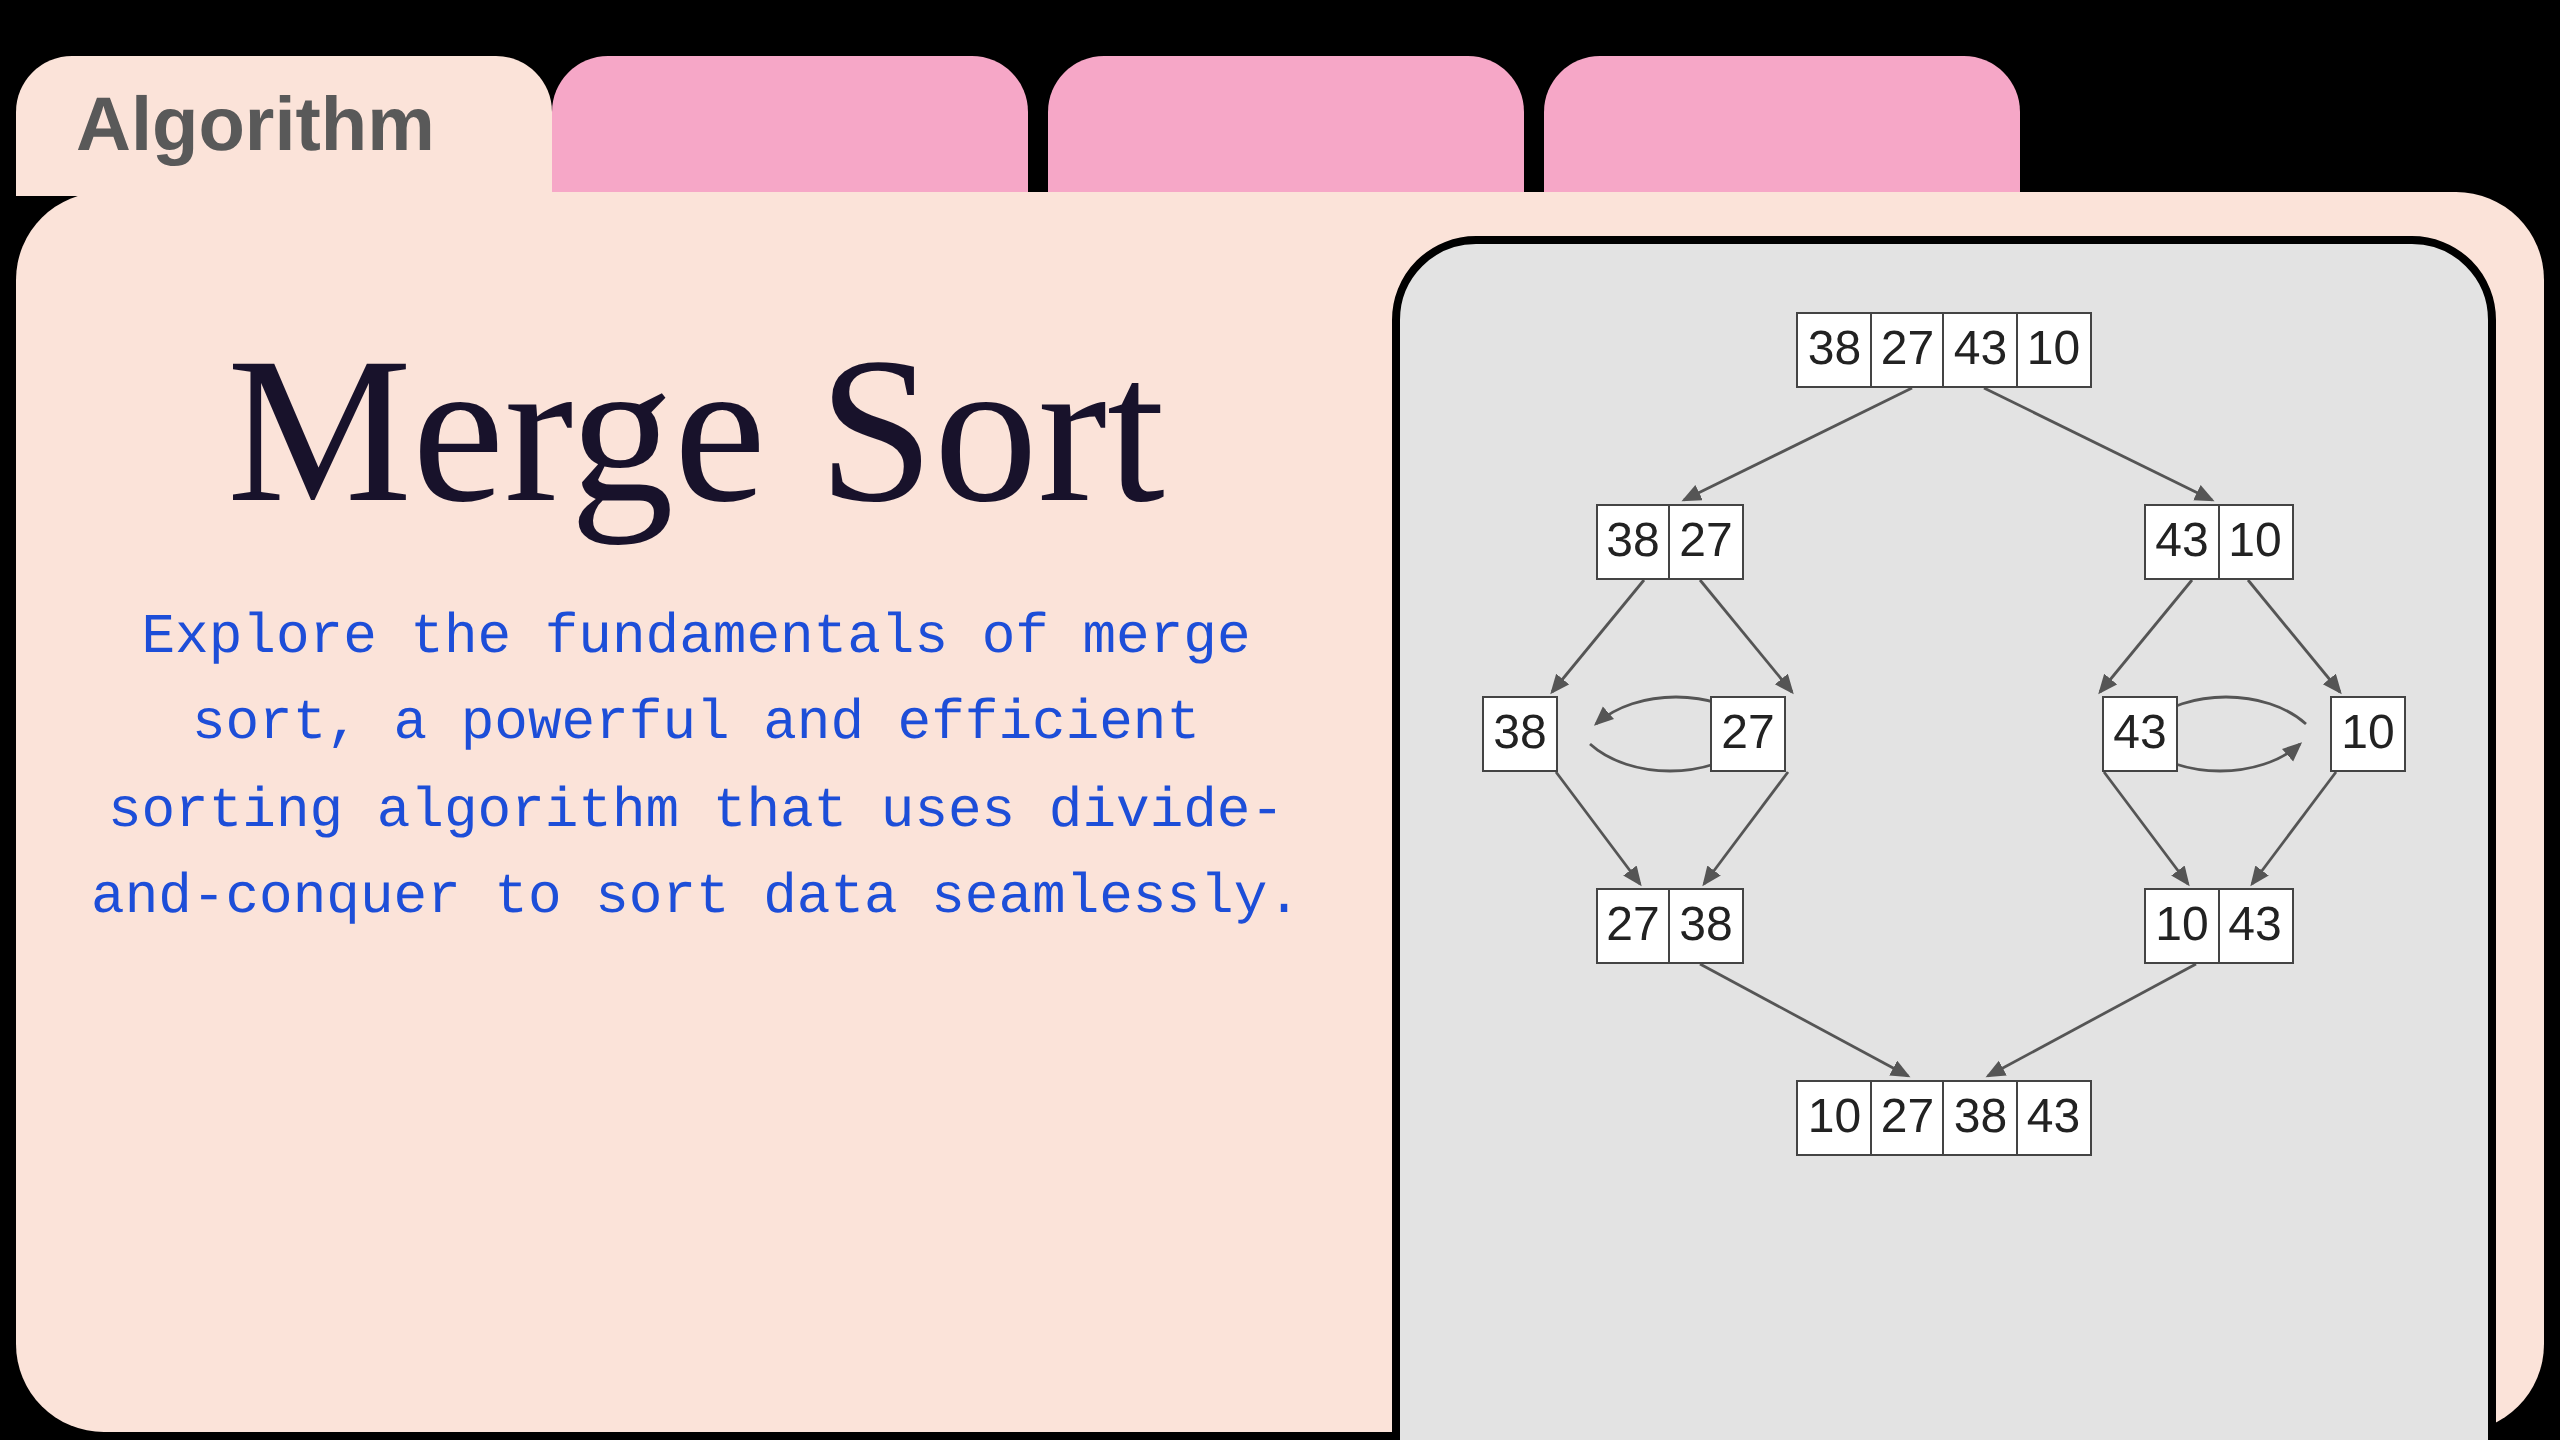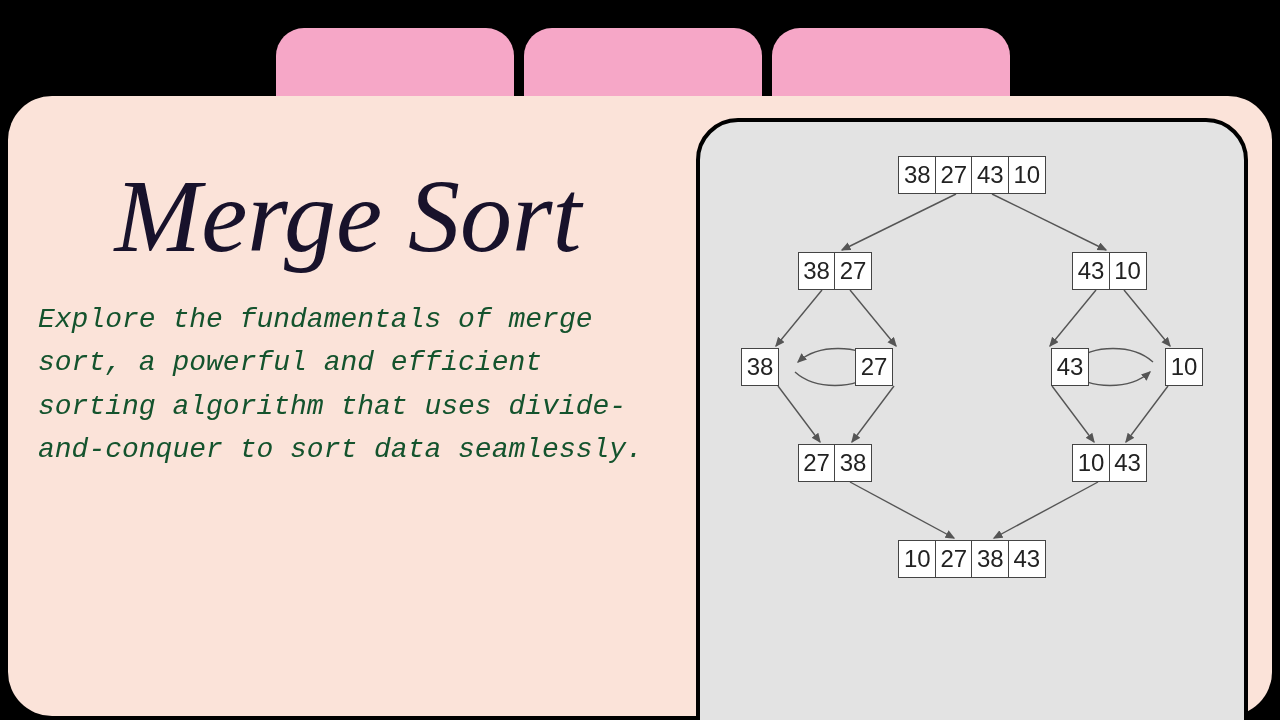--- a/index.html
+++ b/index.html
@@ -53,36 +53,35 @@
     height: 620px;
     background: #fbe3d9;
     border-radius: 44px;
     z-index: 4;
   }
   .left-col {
     position: absolute;
     left: 20px;
     top: 40px;
     width: 640px;
-    font-style: italic;
   }
   .title {
     font-family: "Brush Script MT", "Segoe Script", cursive;
     font-size: 104px;
     color: #18122b;
     text-align: center;
     line-height: 1;
     margin-top: 28px;
     margin-bottom: 30px;
   }
   .desc {
     font-family: "Courier New", Courier, monospace;
     font-size: 28px;
-    color: #14532d;
-    text-align: left;
+    color: #1d4ed8;
+    text-align: center;
     line-height: 1.55;
     padding: 0 10px;
   }
   
   .diagram {
     position: absolute;
     left: 688px;
     top: 22px;
     width: 552px;
     height: 675px;
@@ -122,20 +121,23 @@
   .r3 .half { display:flex; gap:76px; }
   .r3-wrap { display:flex; gap:158px; }
   .r4 { top: 322px; gap: 200px; }
   .r5 { top: 418px; }
 </style>
 </head>
 <body>
 
 <div class="stage">
 
+  <div class="tab tab-active">
+    <span class="tab-active-label">Algorithm</span>
+  </div>
   <div class="tab tab-pink tab2"></div>
   <div class="tab tab-pink tab3"></div>
   <div class="tab tab-pink tab4"></div>
 
   <div class="card">
 
     <div class="left-col">
       <div class="title">Merge Sort</div>
       <div class="desc">Explore the fundamentals of merge sort, a powerful and efficient sorting algorithm that uses divide-and-conquer to sort data seamlessly.</div>
     </div>

